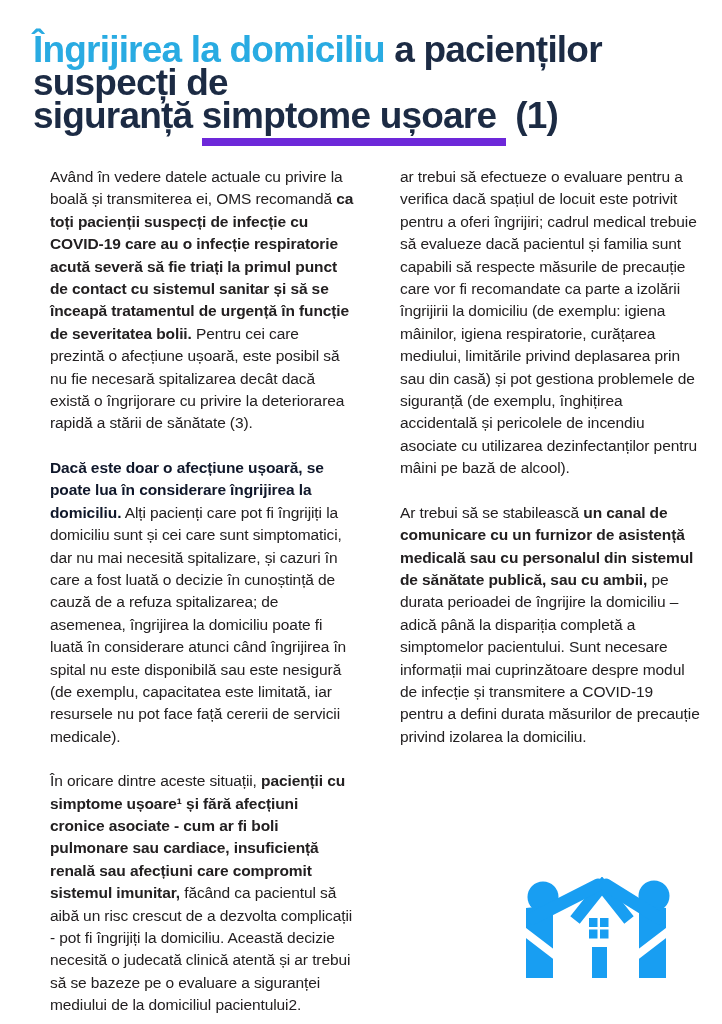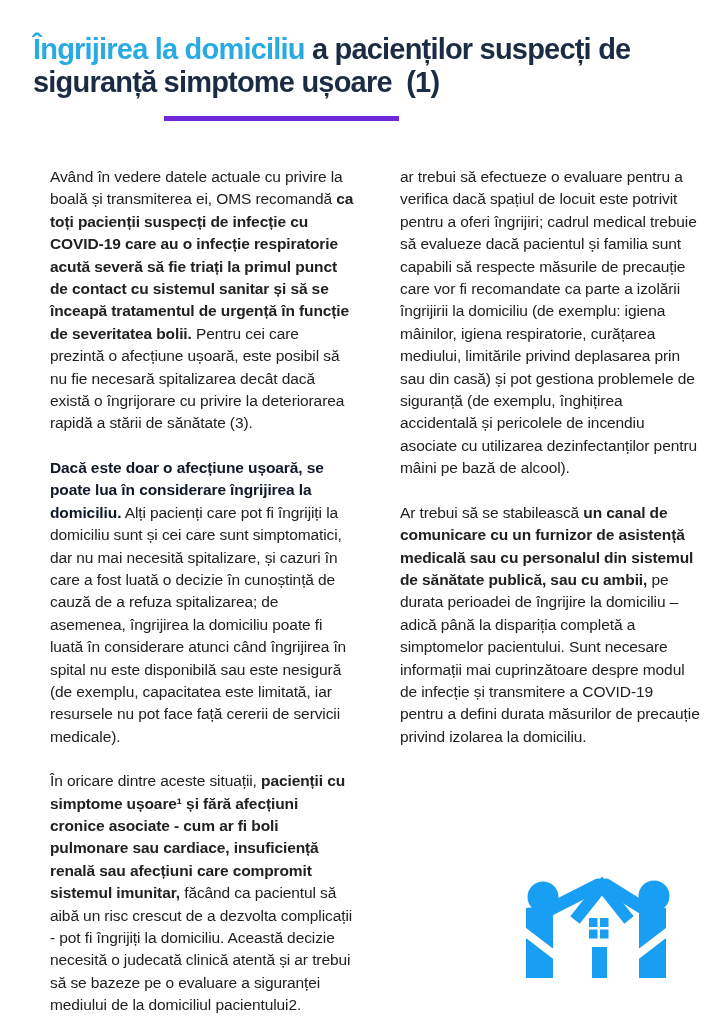--- a/index.html
+++ b/index.html
@@ -10,29 +10,29 @@
     background: #ffffff;
     overflow: hidden;
     font-family: "Liberation Sans", sans-serif;
   }
   .title {
     position: absolute;
     left: 33px;
     top: 33px;
     width: 680px;
     margin: 0;
-    font-size: 29px;
+    font-size: 37px;
     line-height: 33px;
     font-weight: 700;
     letter-spacing: -0.8px;
     color: #1C2B44;
     white-space: pre-wrap;
   }
   .t-hl { color: #29ABE2; }
-  .t-ul { border-bottom: 5px solid #6d28d9; padding-bottom: 18px; }
+  .t-ul { border-bottom: 8px solid #6d28d9; padding-bottom: 2px; }
   .col {
     position: absolute;
     top: 166px;
     font-size: 15.5px;
     line-height: 22.4px;
     color: #232021;
     letter-spacing: -0.1px;
   }
   .col-left  { left: 34px;  width: 321px; }
   .col-right { left: 384px; width: 316px; }

